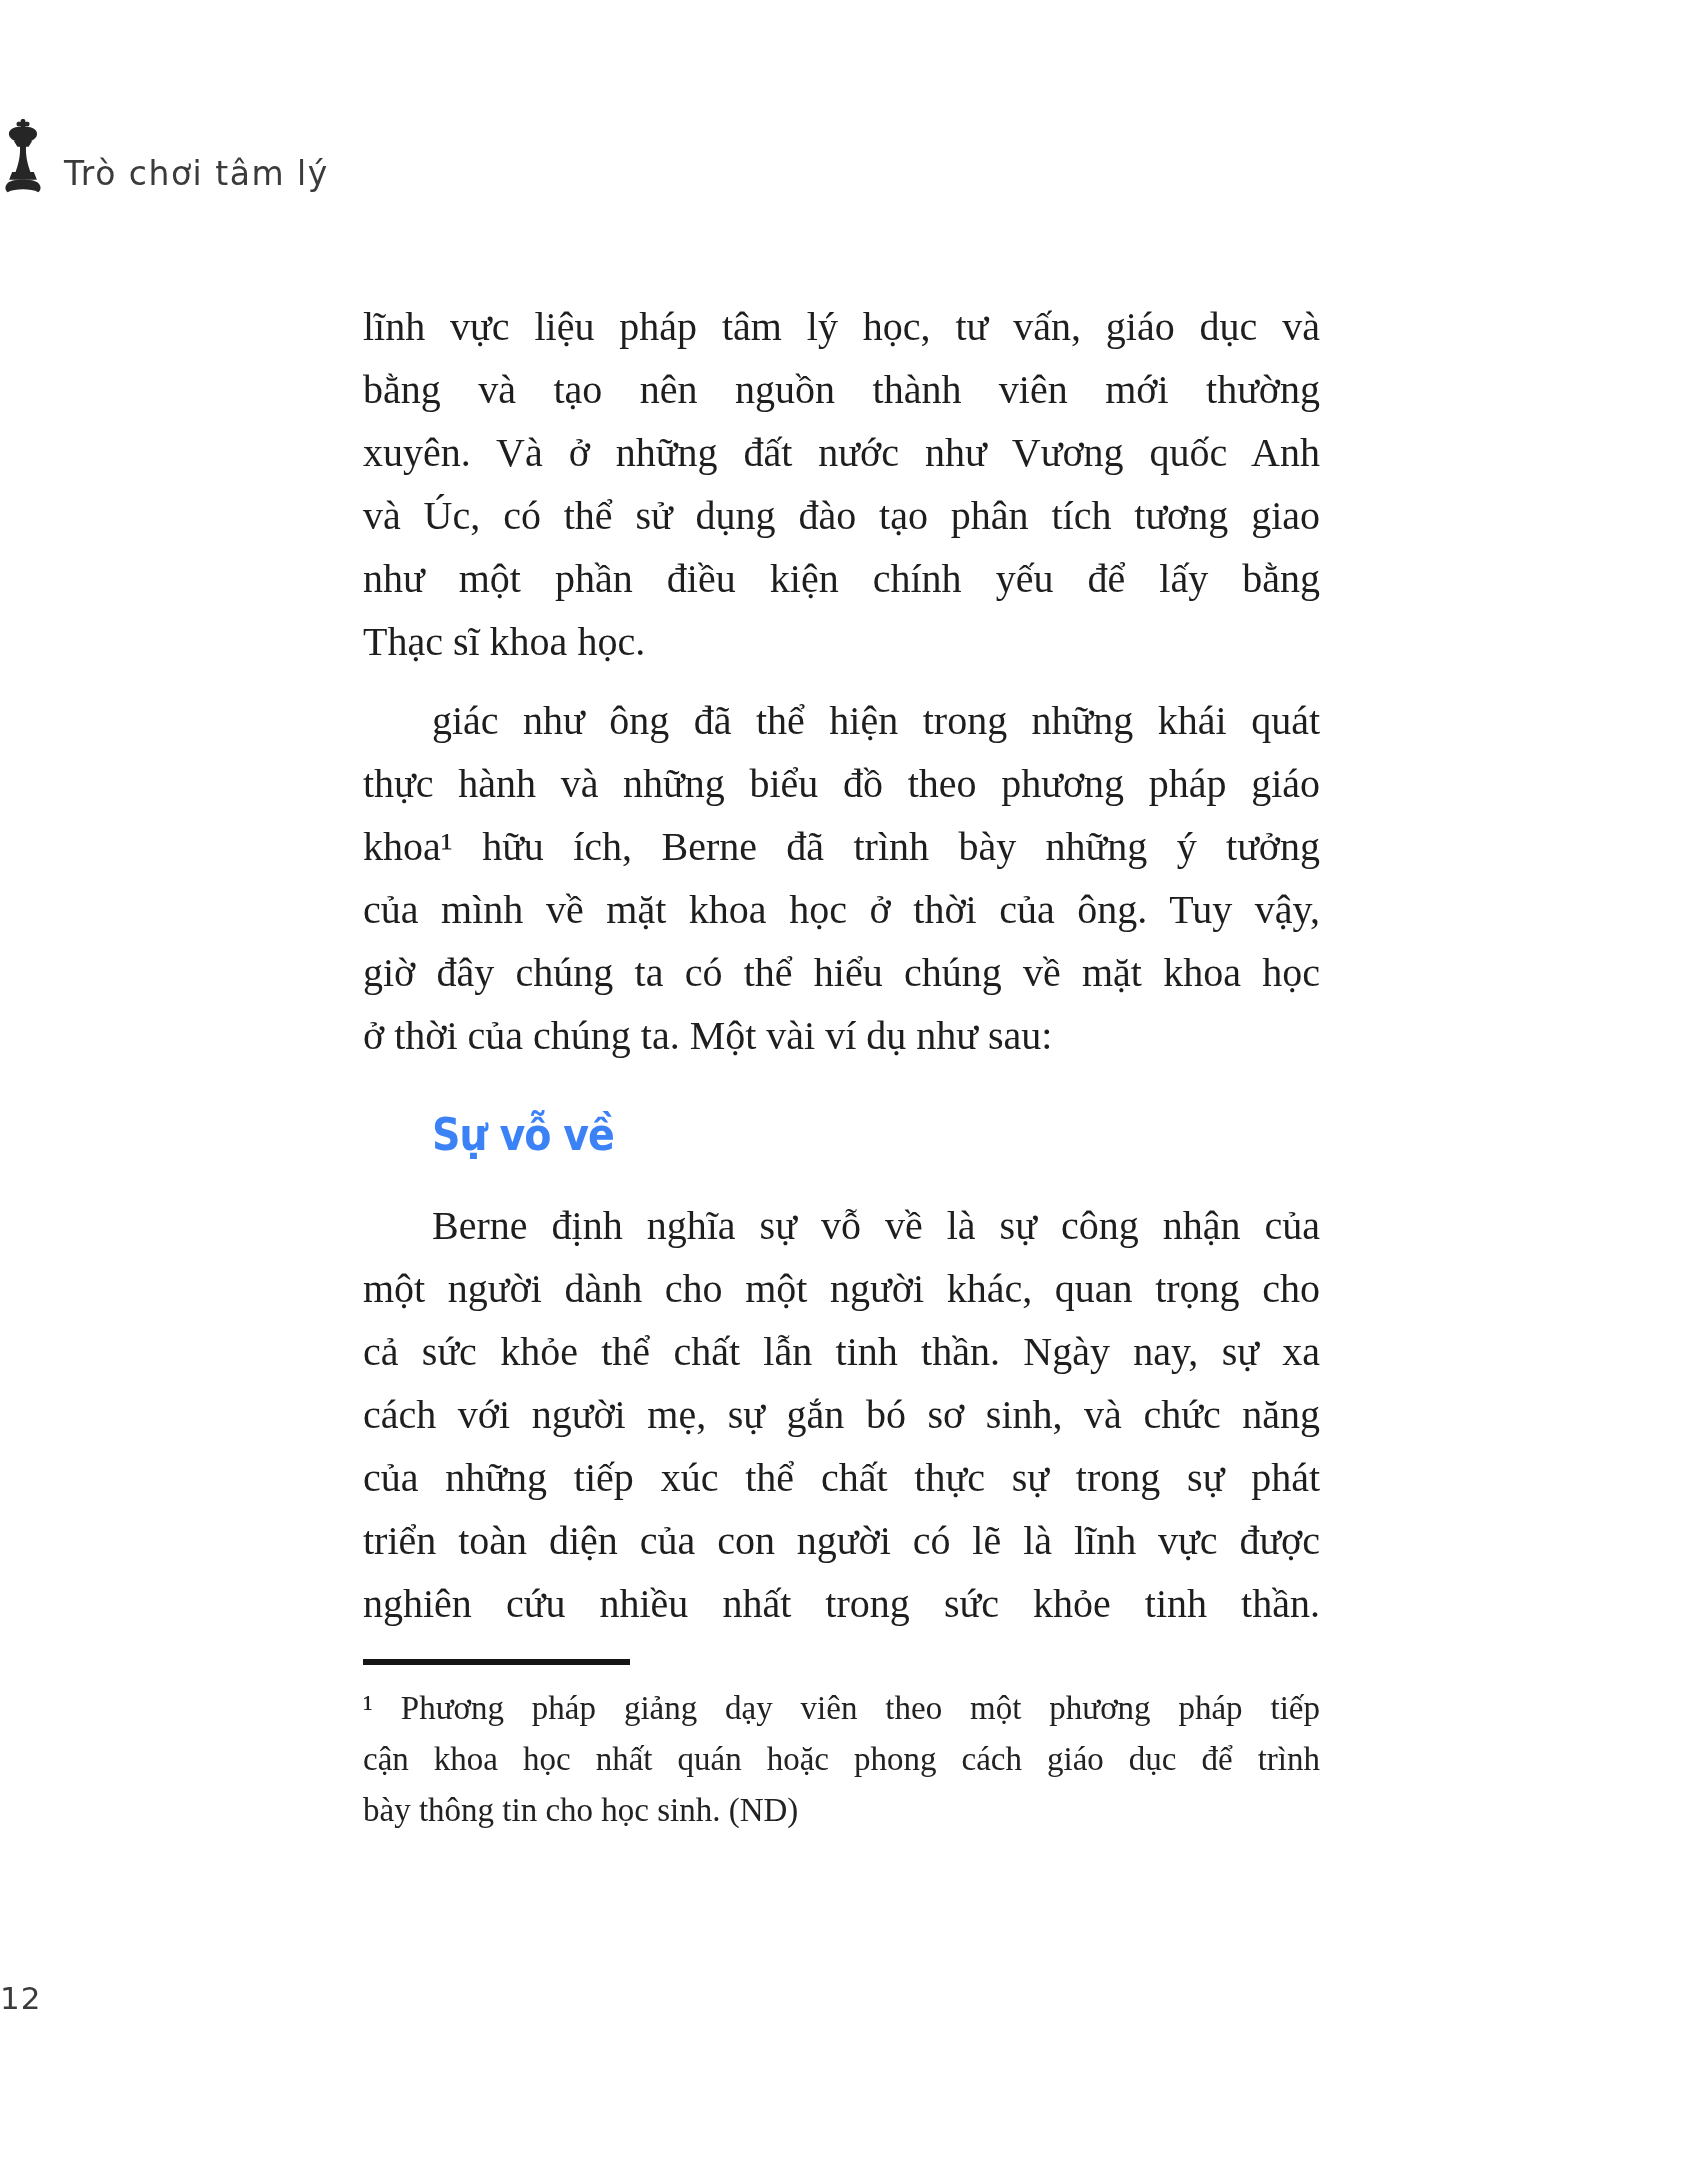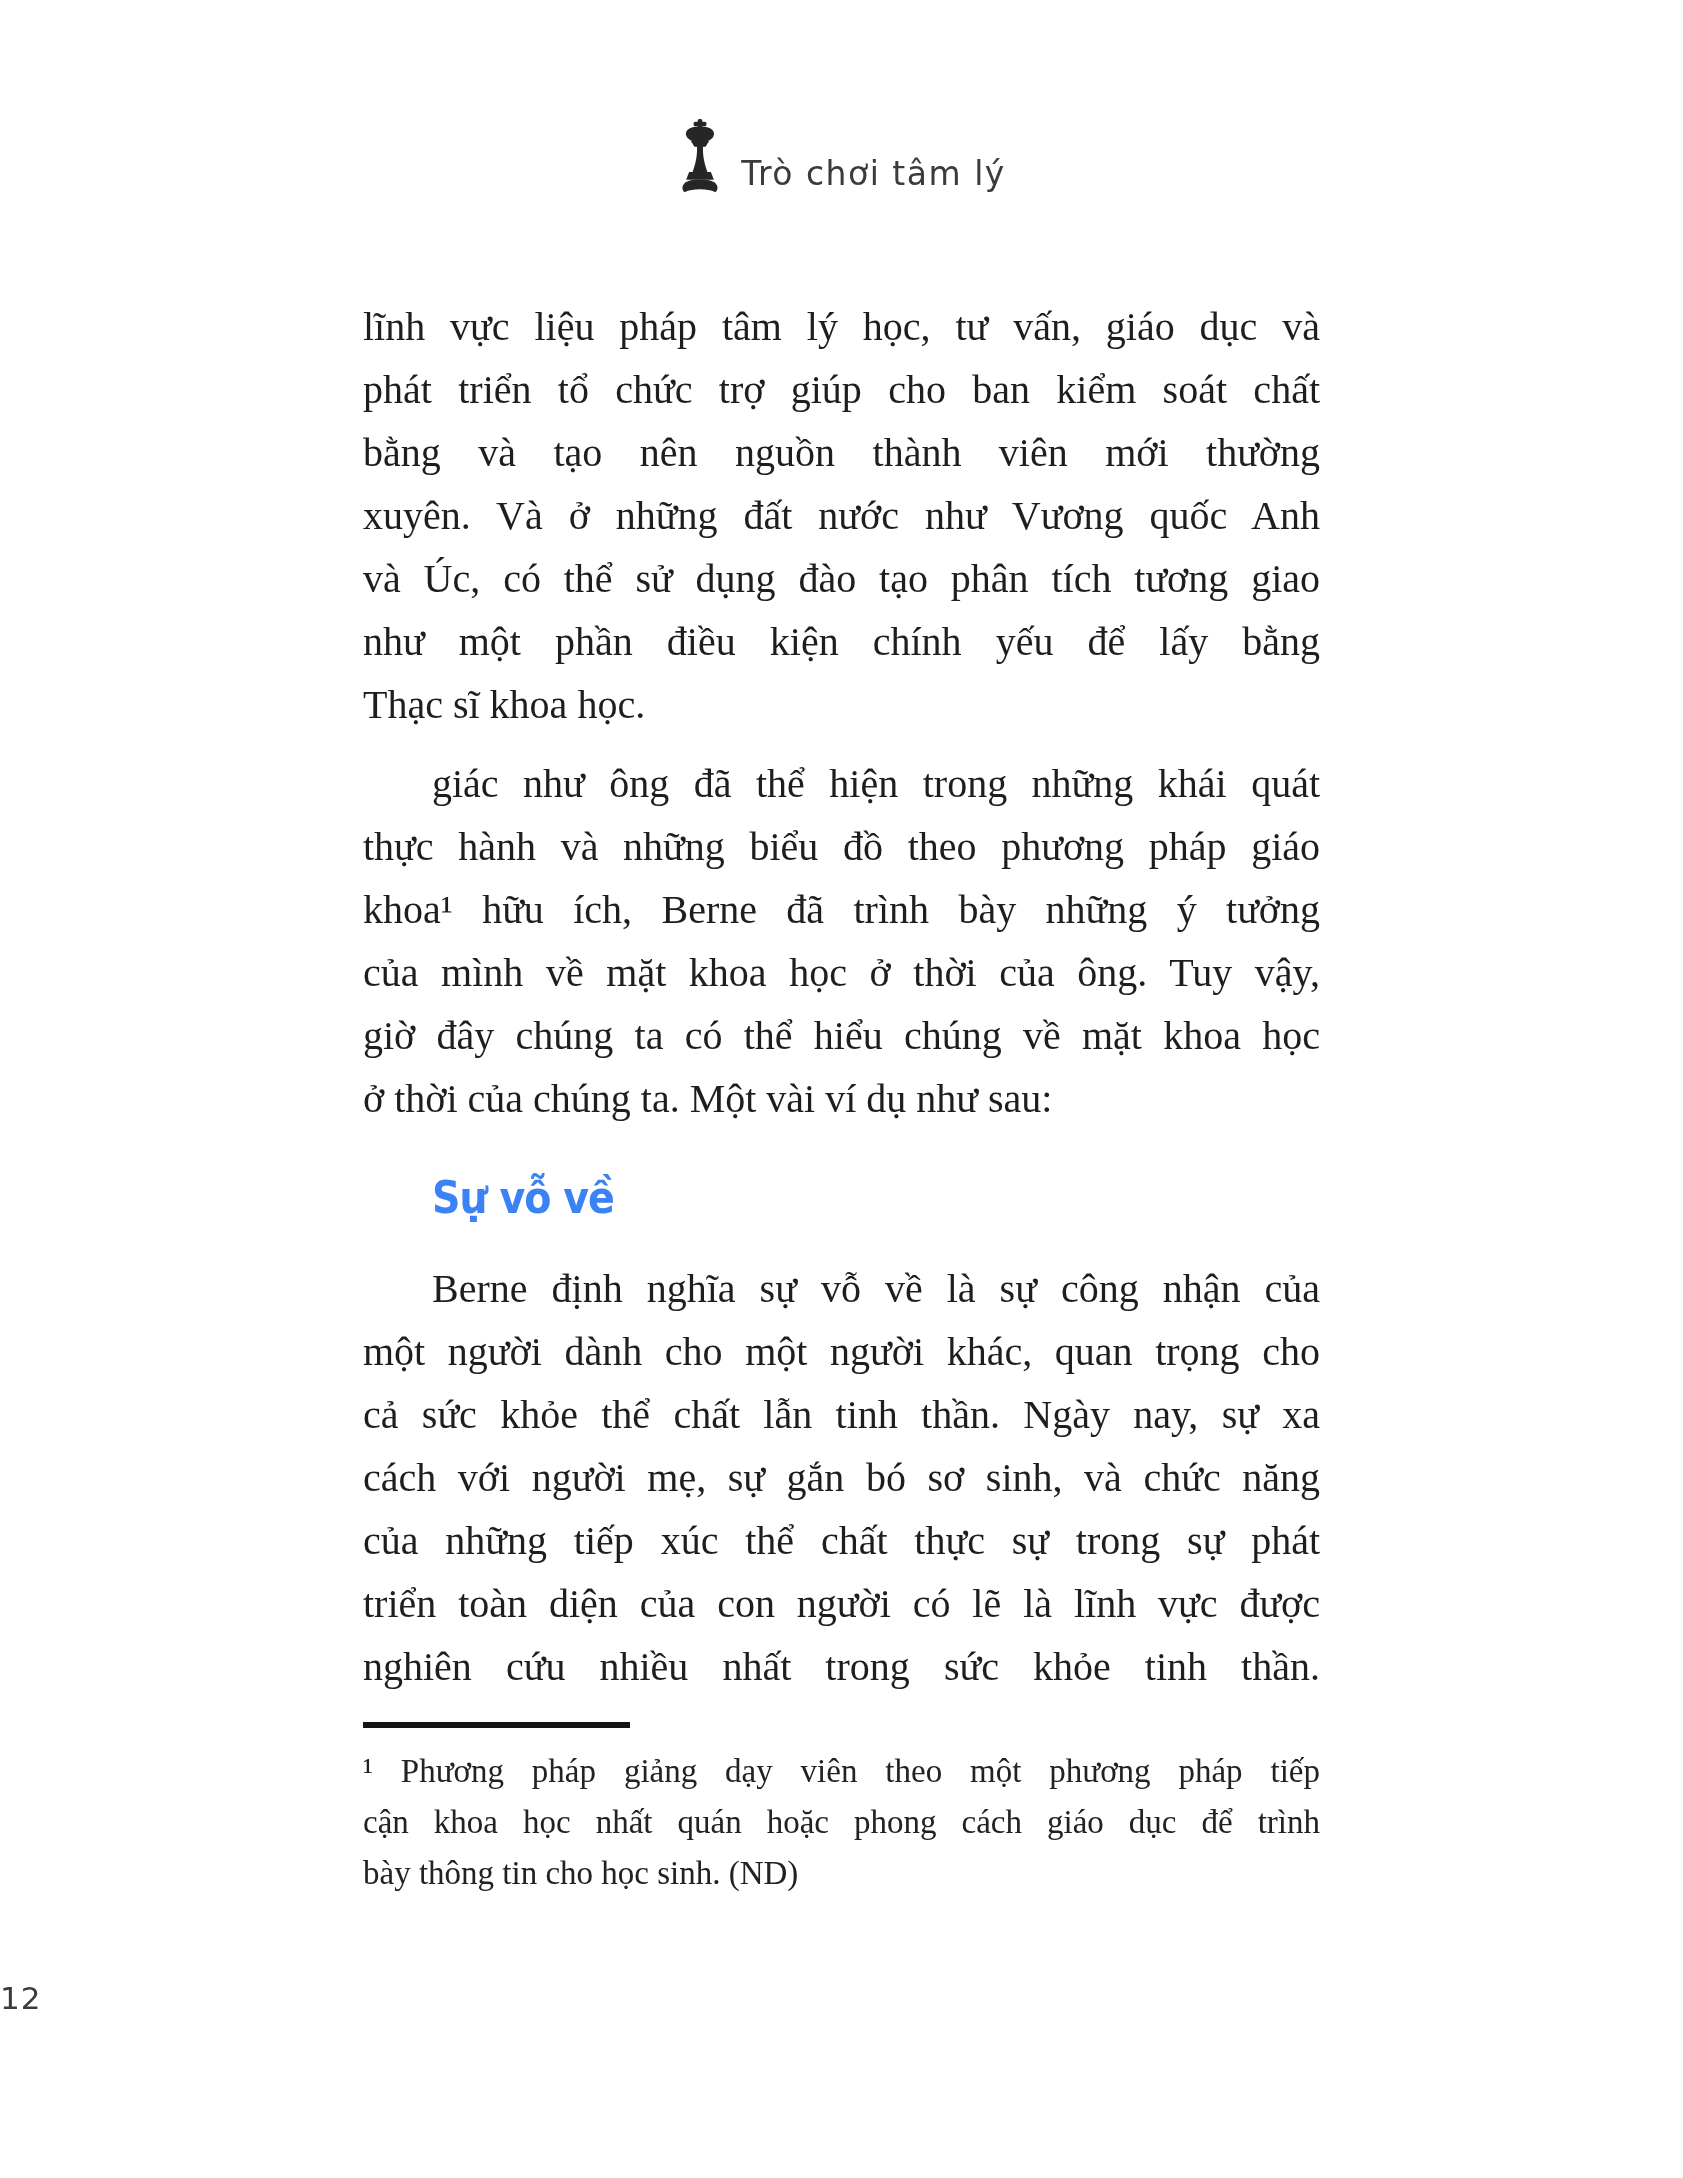--- a/index.html
+++ b/index.html
@@ -8,21 +8,21 @@
     position:relative;
     width:1683px;height:2178px;
     background:#ffffff;
     overflow:hidden;
     font-family:"Liberation Serif","DejaVu Serif",serif;
     color:#1e1e1e;
   }
   
   .running-header{
     position:absolute;top:119px;left:0;right:0;
-    display:flex;justify-content:center;align-items:flex-end;
+    display:flex;justify-content:flex-start;align-items:flex-end;
     gap:18px;
   }
   .chess-icon{display:block;}
   .header-title{
     font-family:"DejaVu Sans","Liberation Sans",sans-serif;
     font-size:33px;line-height:1;
     letter-spacing:1.5px;
     color:#3b3b3b;
     padding-bottom:4px;
   }
@@ -92,21 +92,20 @@
         </g>
       </svg>
     </span>
     <span class="header-title">Trò chơi tâm lý</span>
   </div>
 
   <div class="content">
 
     <div class="para">
         <div class="line">lĩnh vực liệu pháp tâm lý học, tư vấn, giáo dục và</div>
-        <div class="line">phát triển tổ chức trợ giúp cho ban kiểm soát chất</div>
         <div class="line">bằng và tạo nên nguồn thành viên mới thường</div>
         <div class="line">xuyên. Và ở những đất nước như Vương quốc Anh</div>
         <div class="line">và Úc, có thể sử dụng đào tạo phân tích tương giao</div>
         <div class="line">như một phần điều kiện chính yếu để lấy bằng</div>
         <div class="line last">Thạc sĩ khoa học.</div>
       </div>
 
     <div class="para indent-first">
         <div class="line">giác như ông đã thể hiện trong những khái quát</div>
         <div class="line">thực hành và những biểu đồ theo phương pháp giáo</div>

